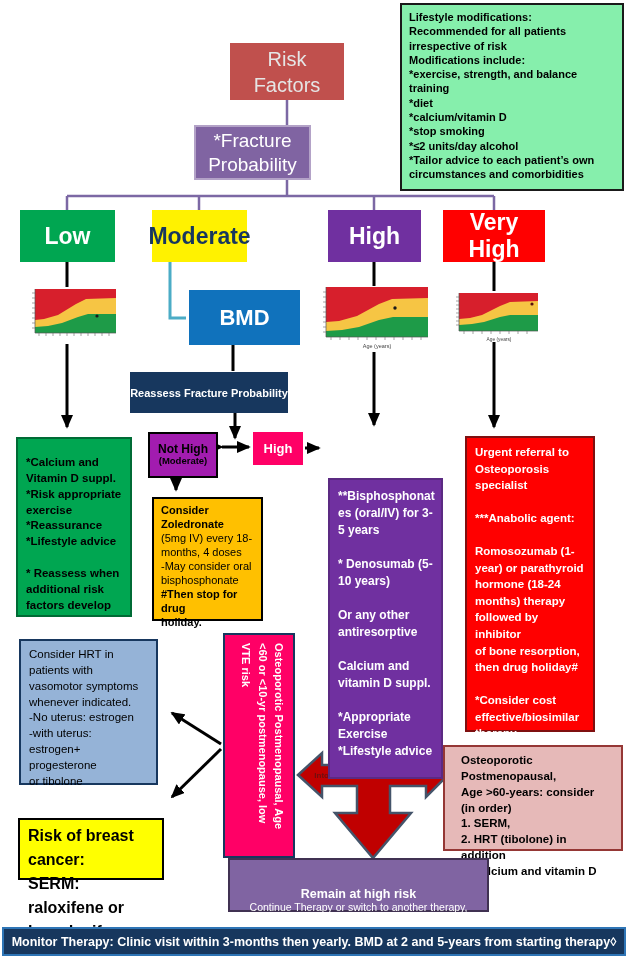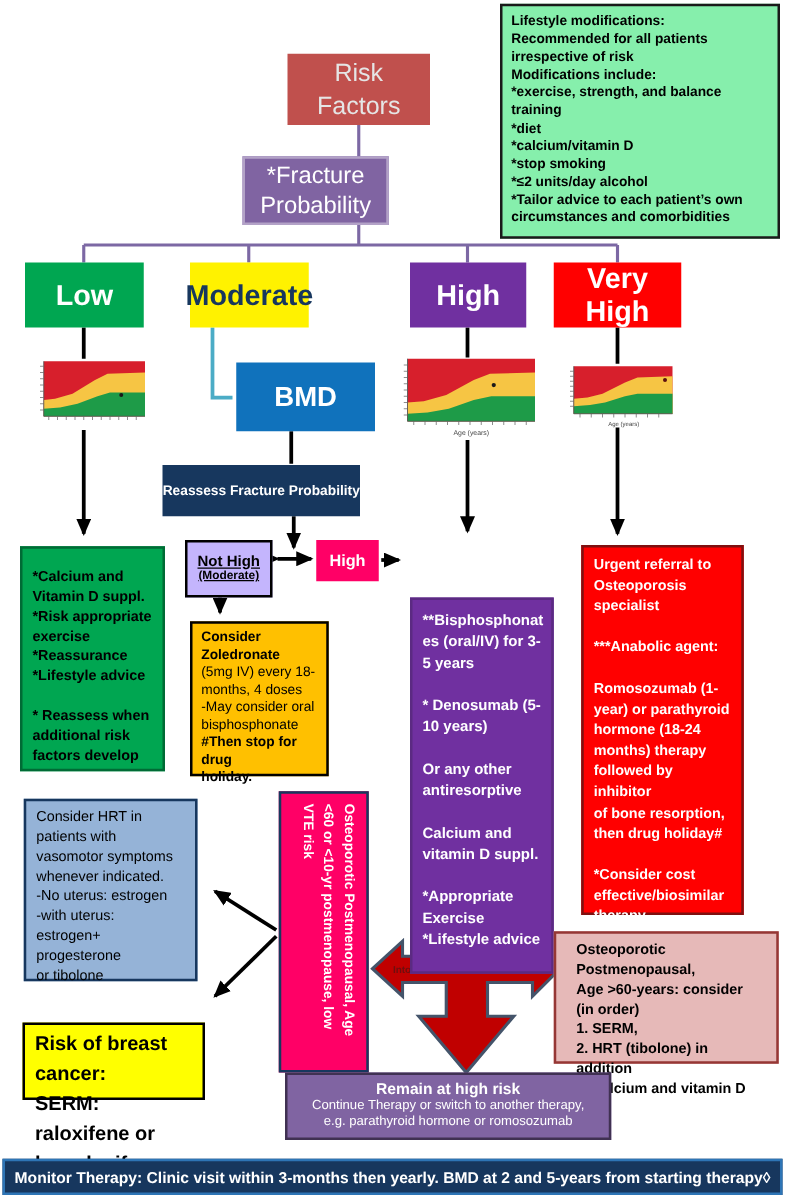--- a/index.html
+++ b/index.html
@@ -25,22 +25,22 @@
 
   .chart{position:absolute;}
   .chart-low{left:28px;top:287px;}
   .chart-high{left:317px;top:285px;}
   .chart-vh{left:452px;top:291px;}
 
   .bmd{left:189px;top:290px;width:111px;height:55px;background:#1072bc;color:#fff;
        font-size:22px;font-weight:bold;}
   .reassess{left:130px;top:372px;width:158px;height:41px;background:#17375e;color:#fff;
             font-size:11px;font-weight:bold;}
-  .nothigh{left:148px;top:432px;width:70px;height:46px;background:#c4b5fd;
-           border:2px solid #000;color:#000;flex-direction:column;line-height:1.15;text-decoration:underline;}
+  .nothigh{left:148px;top:432px;width:70px;height:46px;background:#a21caf;
+           border:2px solid #000;color:#000;flex-direction:column;line-height:1.15;}
   .nothigh .t1{font-size:12px;font-weight:bold;}
   .nothigh .t2{font-size:9.5px;font-weight:bold;}
   .high2{left:253px;top:432px;width:50px;height:33px;background:#ff0066;color:#fff;
          font-size:13px;font-weight:bold;}
 
   .green-tx{left:16px;top:437px;width:116px;height:180px;background:#00a651;
             border:2px solid #006b35;color:#000;font-weight:bold;font-size:11.5px;
             line-height:1.38;padding:16px 8px;}
   .orange-tx{left:152px;top:497px;width:111px;height:124px;background:#ffc000;
              border:2px solid #000;color:#000;font-size:11px;line-height:1.27;
@@ -61,21 +61,21 @@
         border:2px solid #17375e;color:#fff;font-weight:bold;font-size:11px;
         line-height:1.5;padding:8px 6px;writing-mode:vertical-rl;}
   .pink{left:443px;top:745px;width:180px;height:106px;background:#e6b9b8;
         border:2px solid #953735;color:#000;font-weight:bold;font-size:11.5px;
         line-height:1.38;padding:6px 16px;}
   .ybox{left:18px;top:818px;width:146px;height:62px;background:#ffff00;
         border:2px solid #000;color:#000;font-weight:bold;font-size:16px;
         line-height:1.5;padding:4px 8px;}
   .remain{left:228px;top:858px;width:261px;height:54px;background:#8064a2;
           border:2px solid #403152;color:#fff;text-align:center;padding:4px 4px;}
-  .remain .ttl{font-size:12.5px;font-weight:bold;}
+  .remain .ttl{font-size:12.5px;font-weight:bold;margin-top:23px;}
   .remain .bdy{font-size:10.5px;line-height:1.25;}
   .footerbar{left:2px;top:927px;width:624px;height:29px;background:#17375e;
              border:2px solid #2e75b6;color:#fff;font-weight:bold;font-size:12.5px;}
 
   .overlay{position:absolute;left:0;top:0;width:628px;height:957px;pointer-events:none;}
 </style>
 </head>
 <body>
 
 <div class="canvas">

